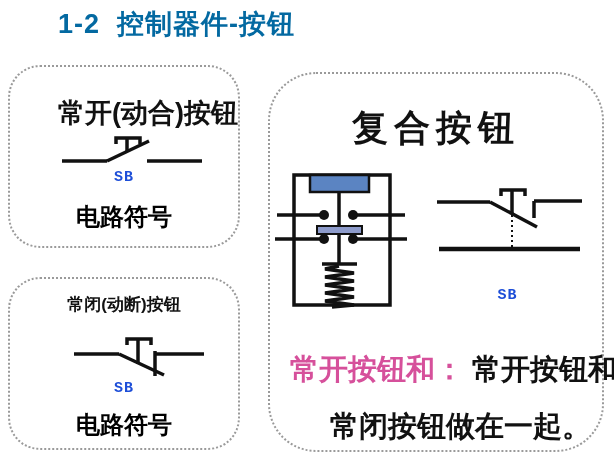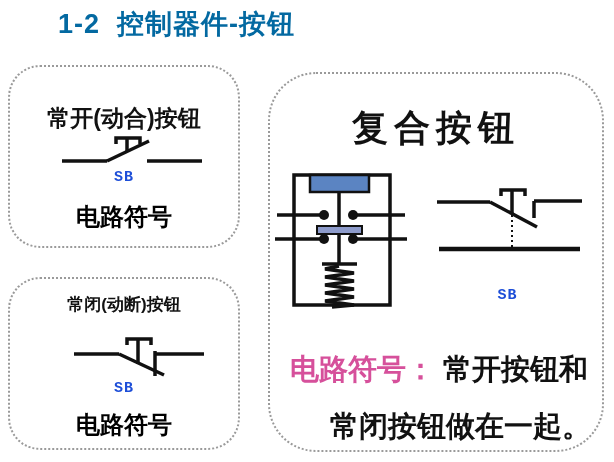--- a/index.html
+++ b/index.html
@@ -21,21 +21,21 @@
     border:2px dotted #9a9a9a;
     background:#fff;
   }
   .box-no   { left:8px;  top:65px;  width:232px; height:183px; border-radius:32px; }
   .box-nc   { left:8px;  top:277px; width:232px; height:173px; border-radius:32px; }
   .box-comp { left:268px; top:72px; width:336px; height:380px; border-radius:48px; }
   .box-heading {
     position:absolute; left:0; right:0; text-align:center;
     font-weight:700; color:#111;
   }
-  .h-no  { top:36px;  font-size:23px; }
+  .h-no  { top:28px;  font-size:27px;text-align:right; }
   .h-nc  { top:14px;  font-size:17px; }
   .h-comp{ top:30px;  font-size:36px; letter-spacing:6px; }
   .sb-label {
     position:absolute; left:0; right:0; text-align:center;
     font-family:Liberation Mono, monospace;
     font-weight:700; font-size:15px; color:#1d4ed8; letter-spacing:1px;
   }
   .caption {
     position:absolute; left:0; right:0; text-align:center;
     font-weight:700; font-size:24px; color:#000000;
@@ -109,16 +109,16 @@
     <path class="sym" d="M85,8 V32"></path>
     <path class="sym" d="M107,36 V19"></path>
     <path class="sym" d="M107,19 H155"></path>
     <path class="dotline" d="M85,33 V66"></path>
     <path class="sym4" d="M12,67 H153"></path>
   </svg>
 
   <div class="sb-label" style="left:200px; right:auto; width:75px; top:213px;">SB</div>
 
   <div class="definition" style="left:20px; top:276px;">
-    <span class="def-term">电路符号：</span><span> 常开按钮和</span>
+    <span class="def-term">常开按钮和：</span><span> 常开按钮和</span>
   </div>
   <div class="definition" style="left:60px; top:333px;">常闭按钮做在一起。</div>
 </div>
 
 </body></html>

